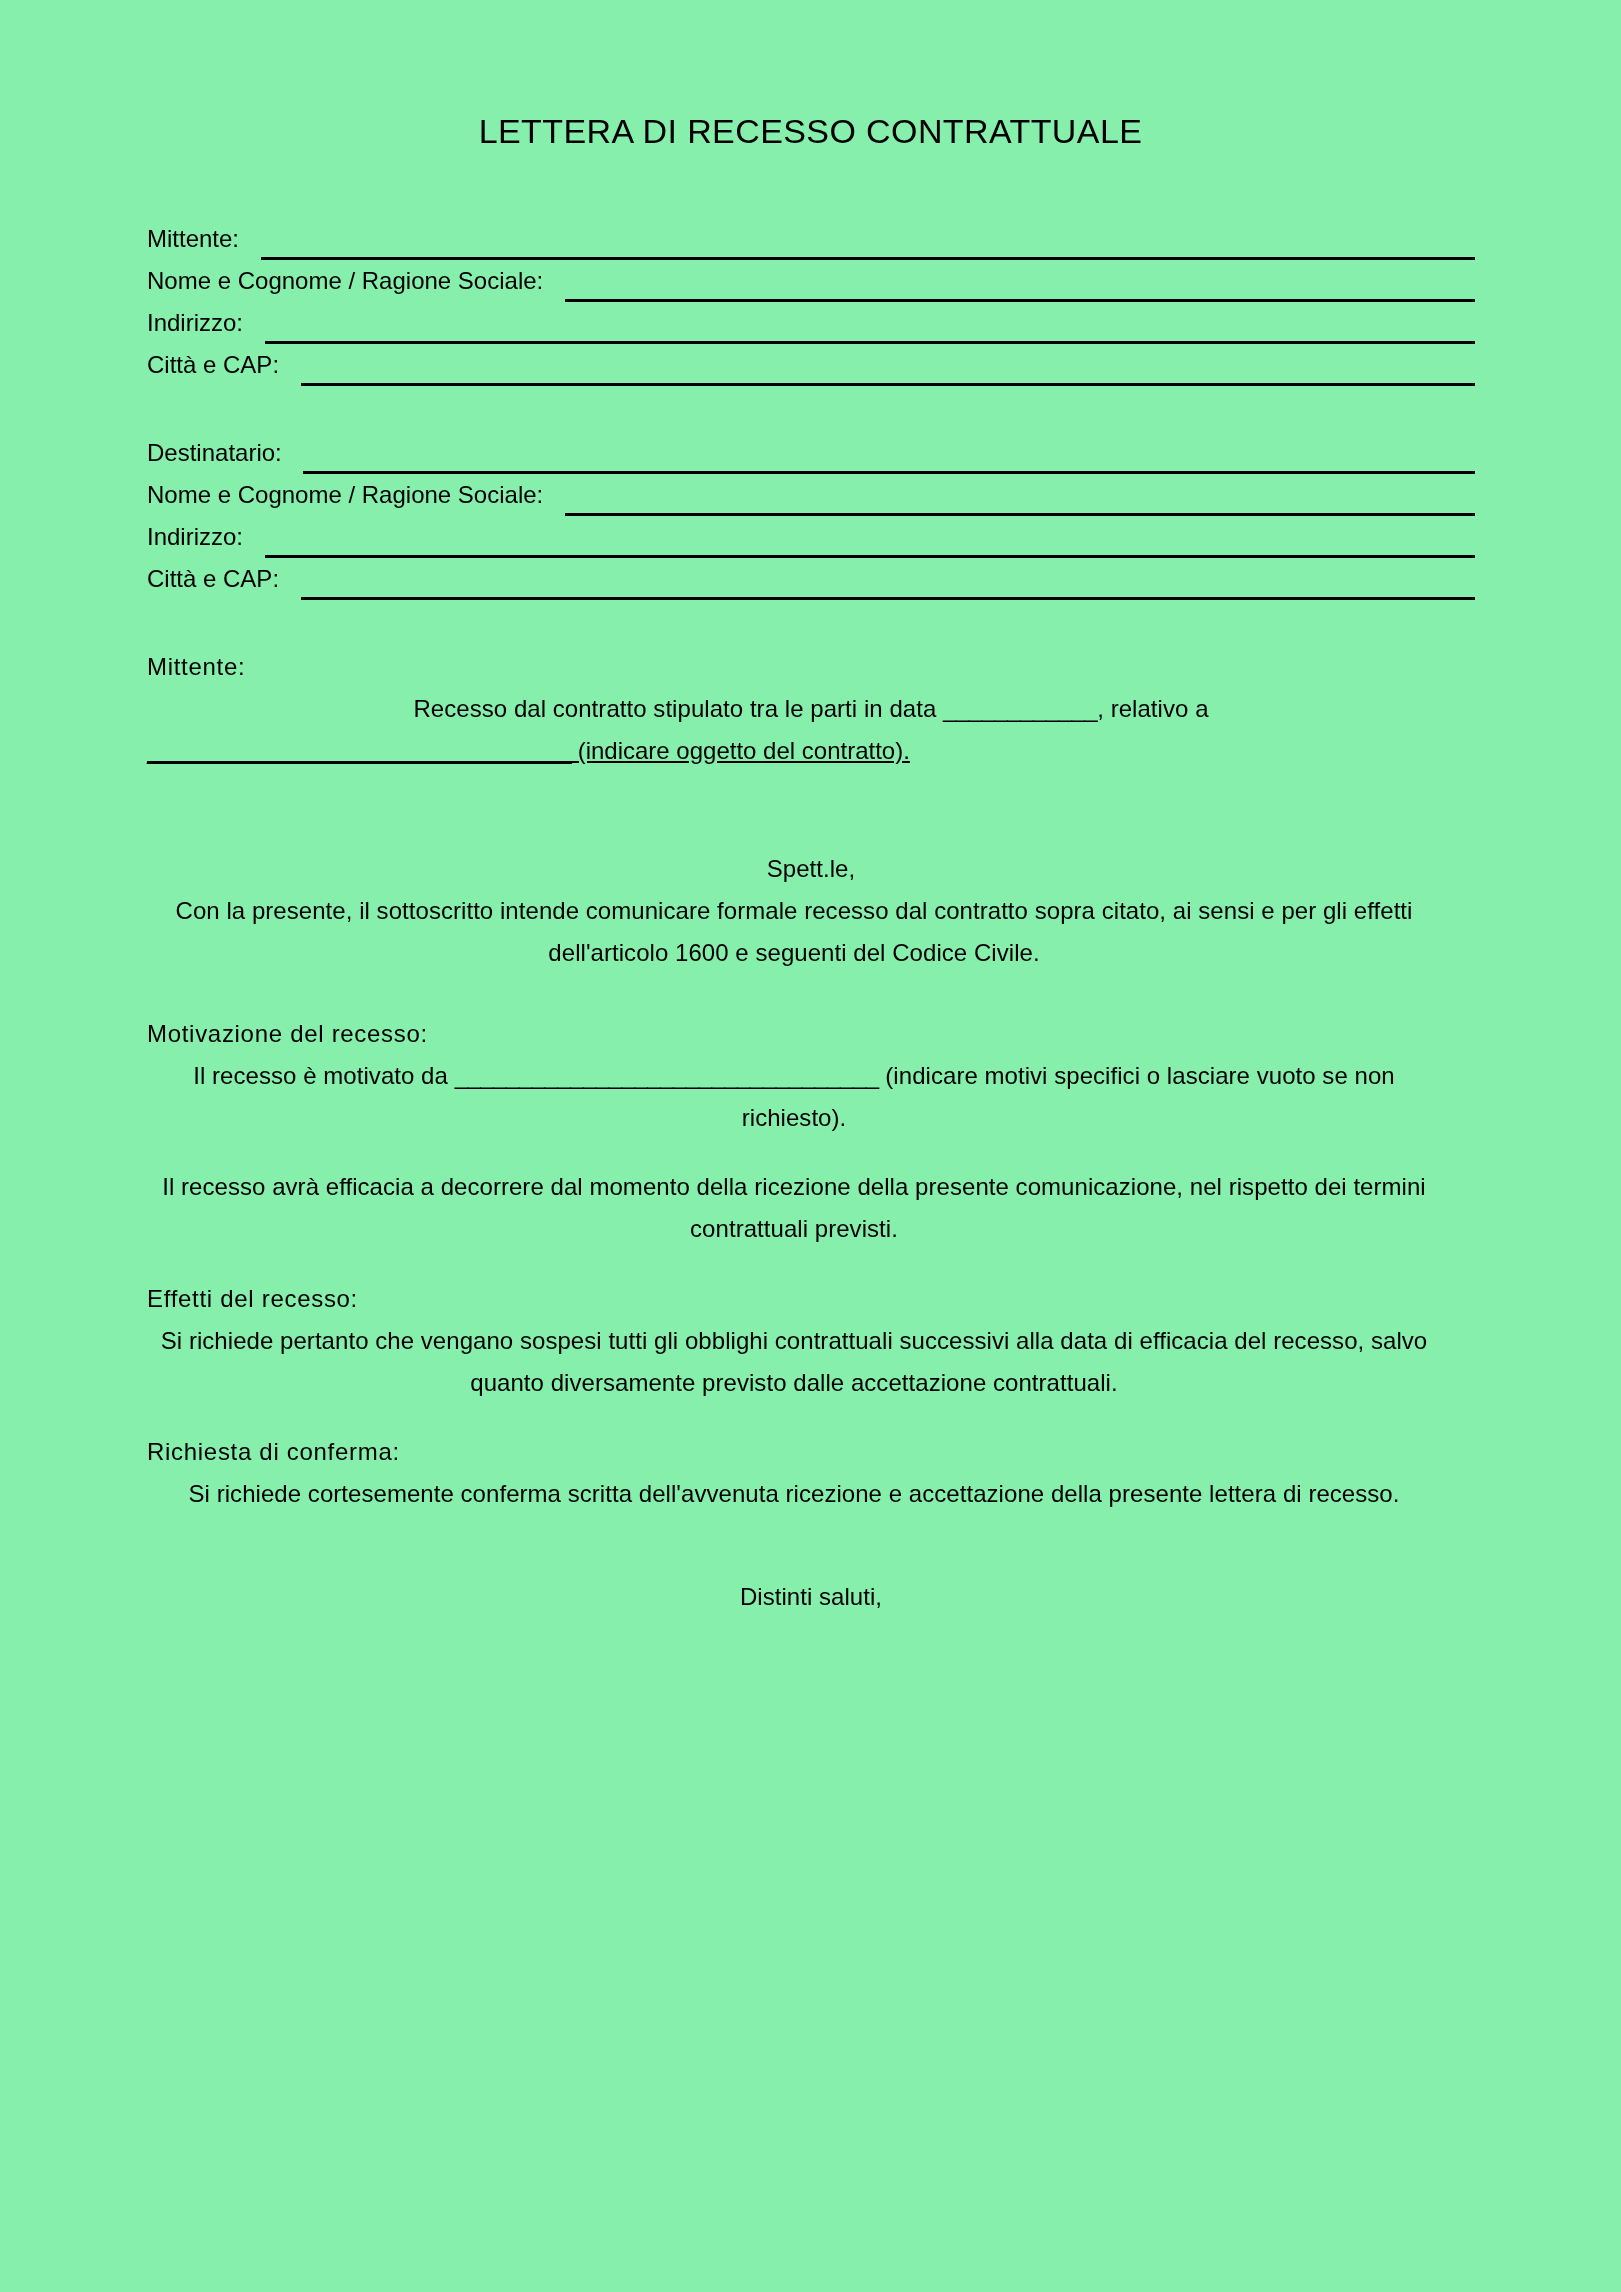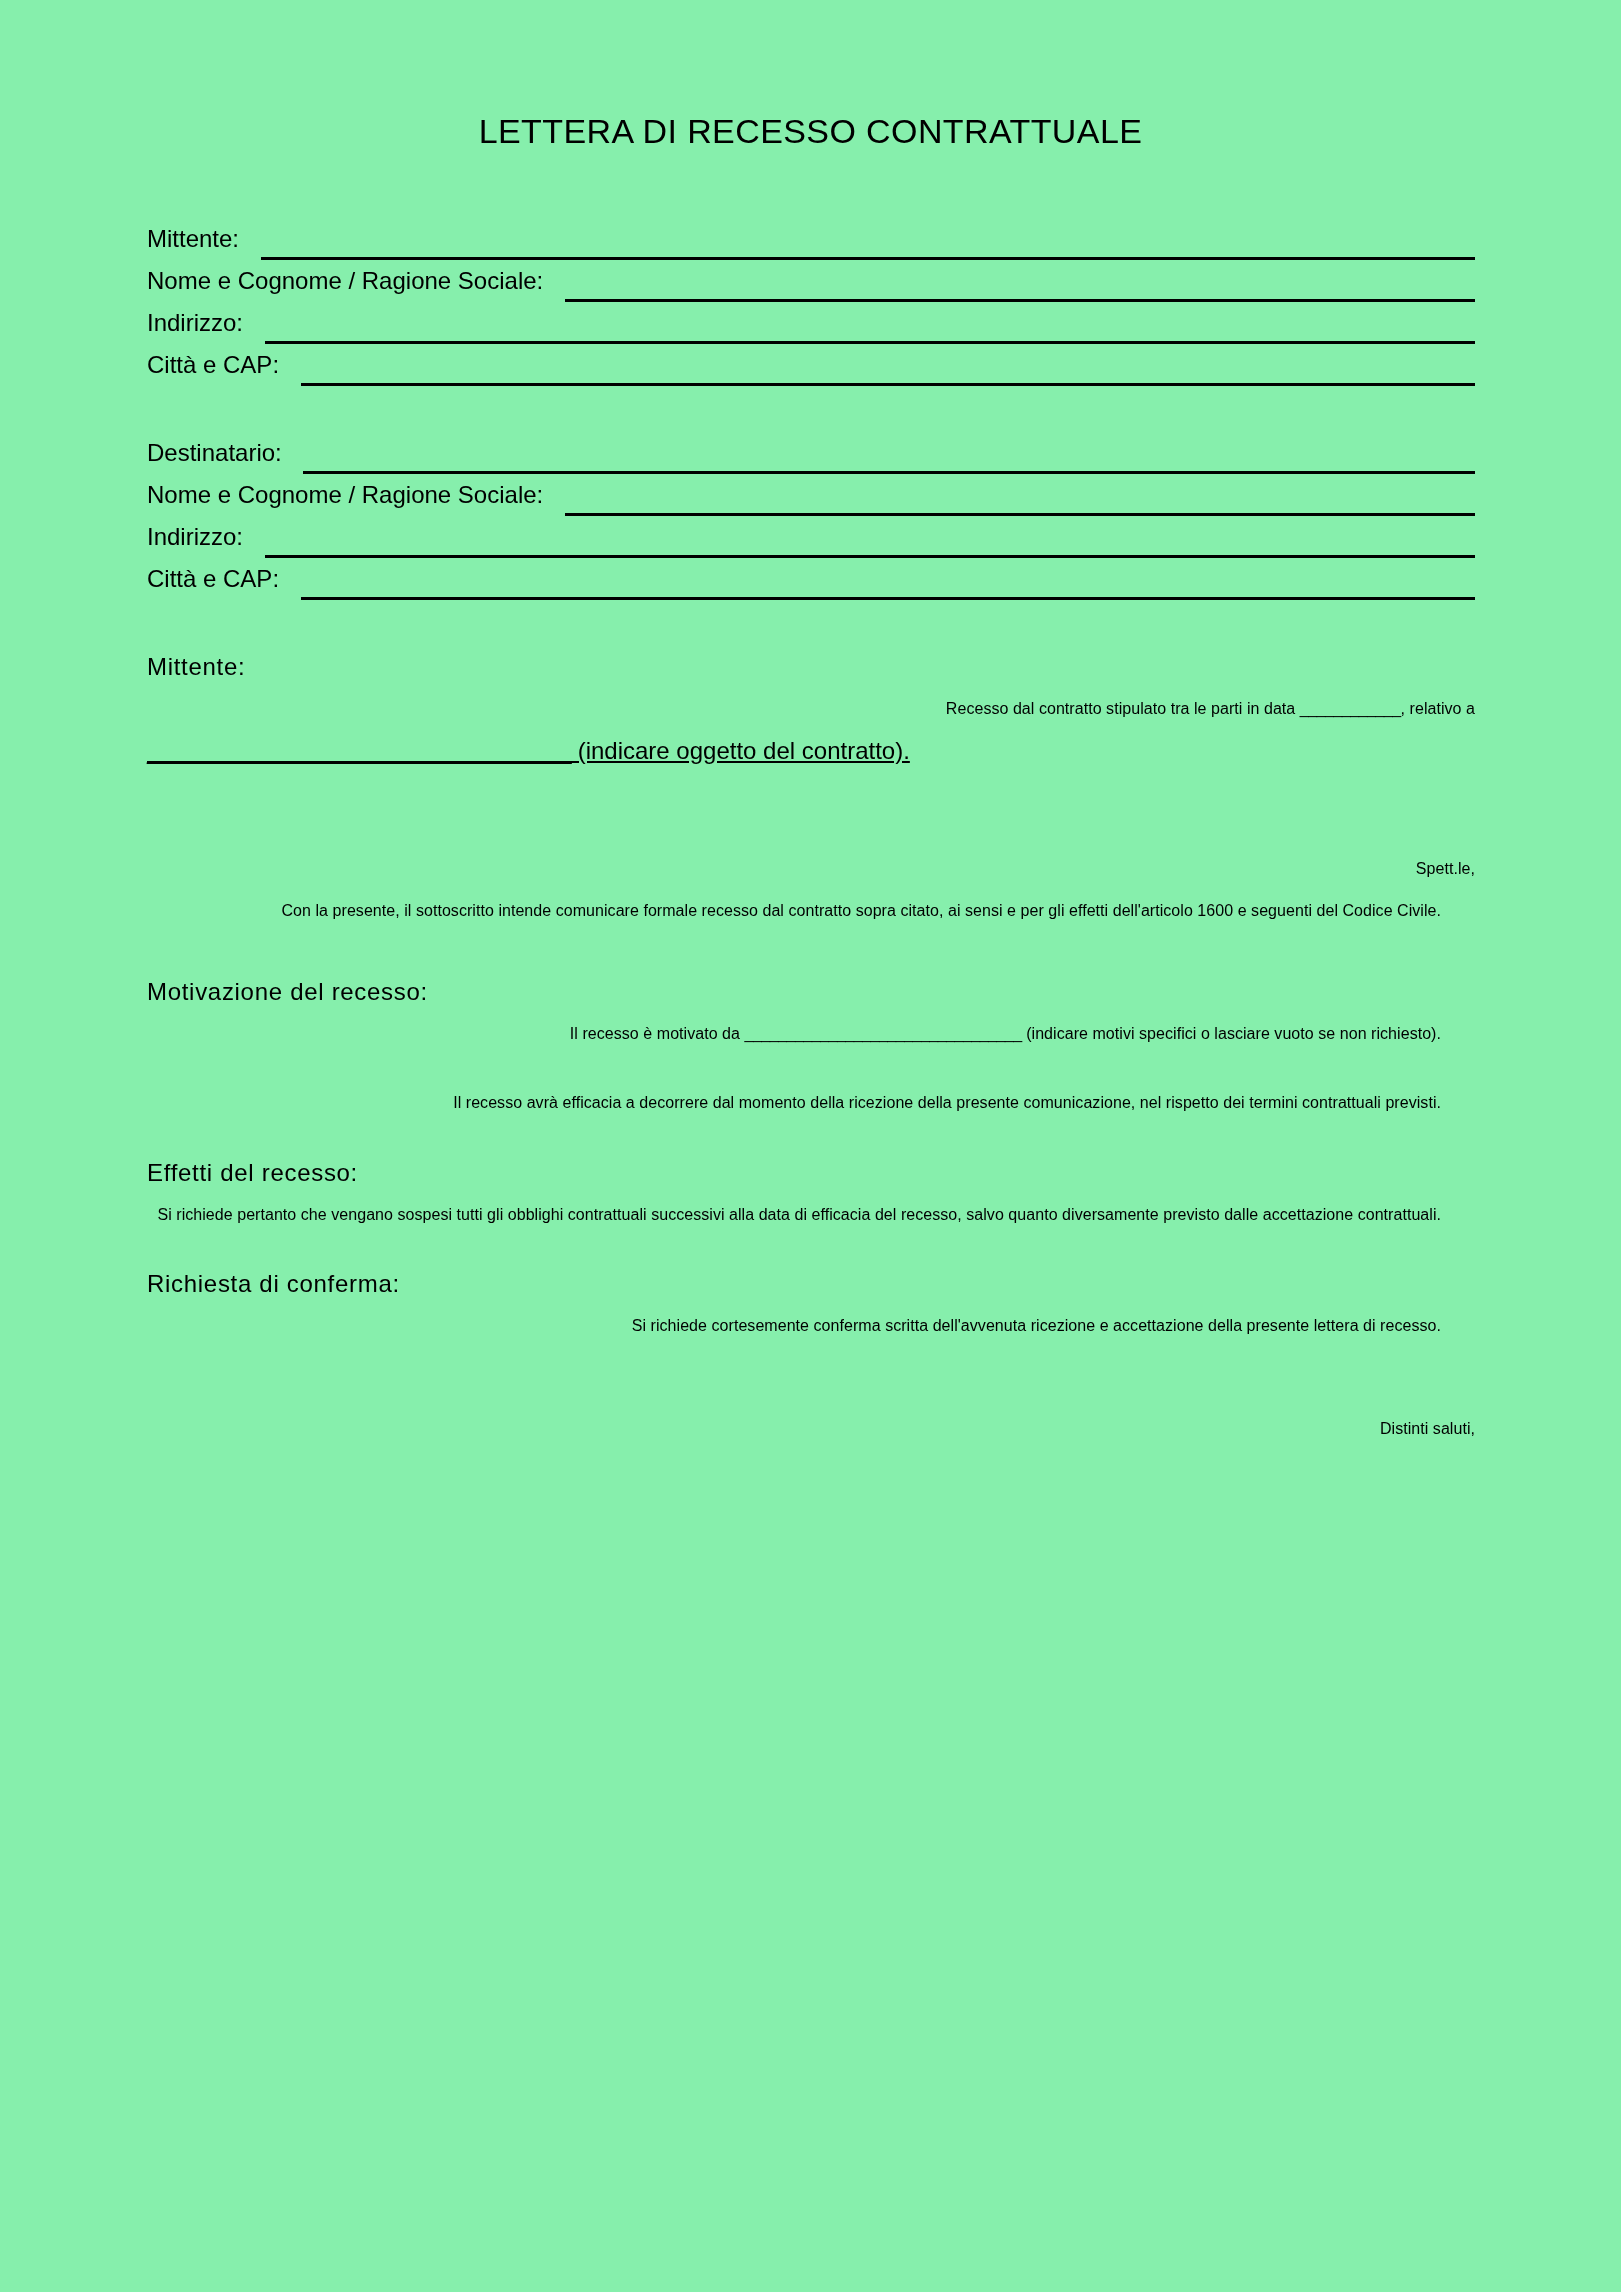--- a/index.html
+++ b/index.html
@@ -66,24 +66,24 @@
   .gap-xl { height: 76px; }
 
   
   .section-head {
     font-size: 24px;
     line-height: 42px;
     letter-spacing: 0.7px;
     white-space: nowrap;
   }
   .para {
-    font-size: 16px;
+    font-size: 24px;
     line-height: 42px;
     letter-spacing: 0.05px;
-    text-align: right;
+    text-align: center;
   }
   .para-narrow { width: 1294px; }
   .blank {
     letter-spacing: -0.5px;
   }
   .subject-line2 {
     font-size: 24px;
     line-height: 42px;
     text-decoration: underline;
   }

